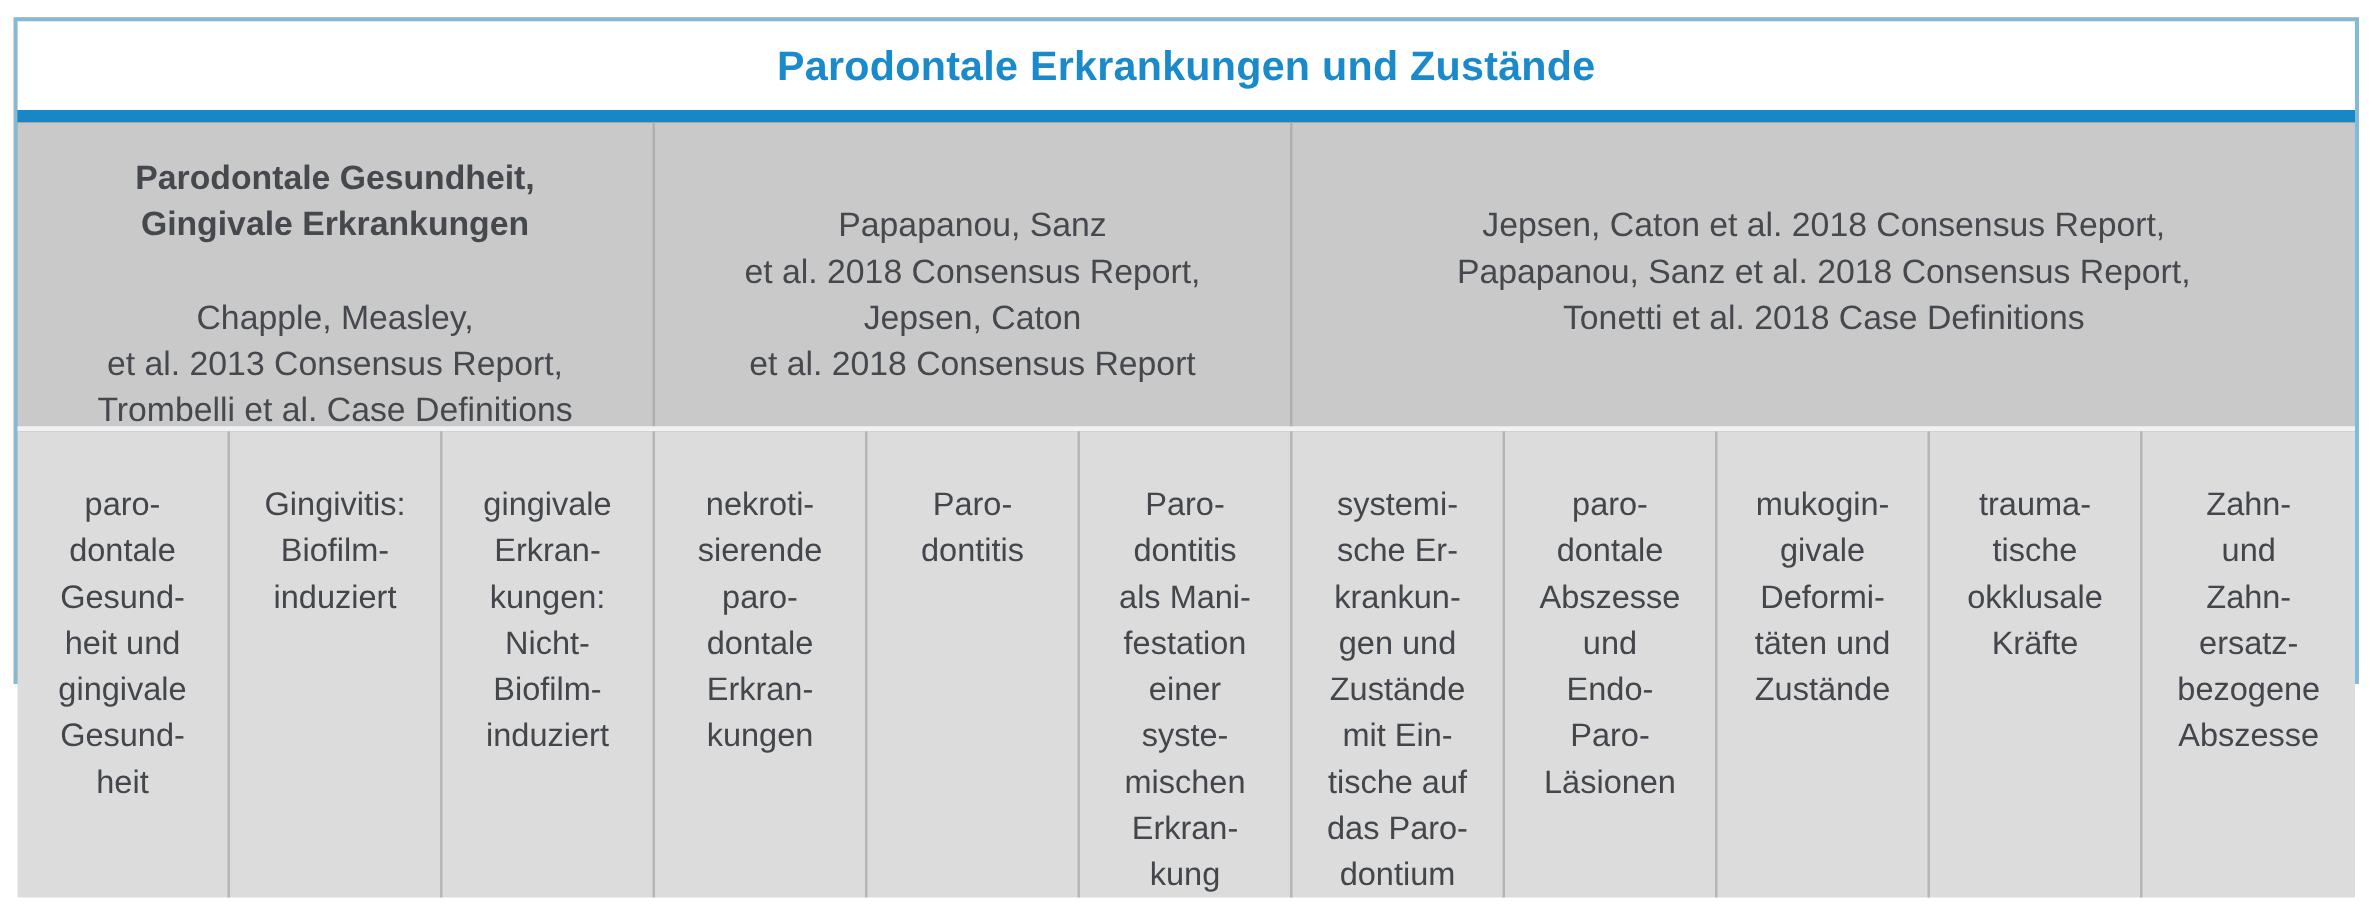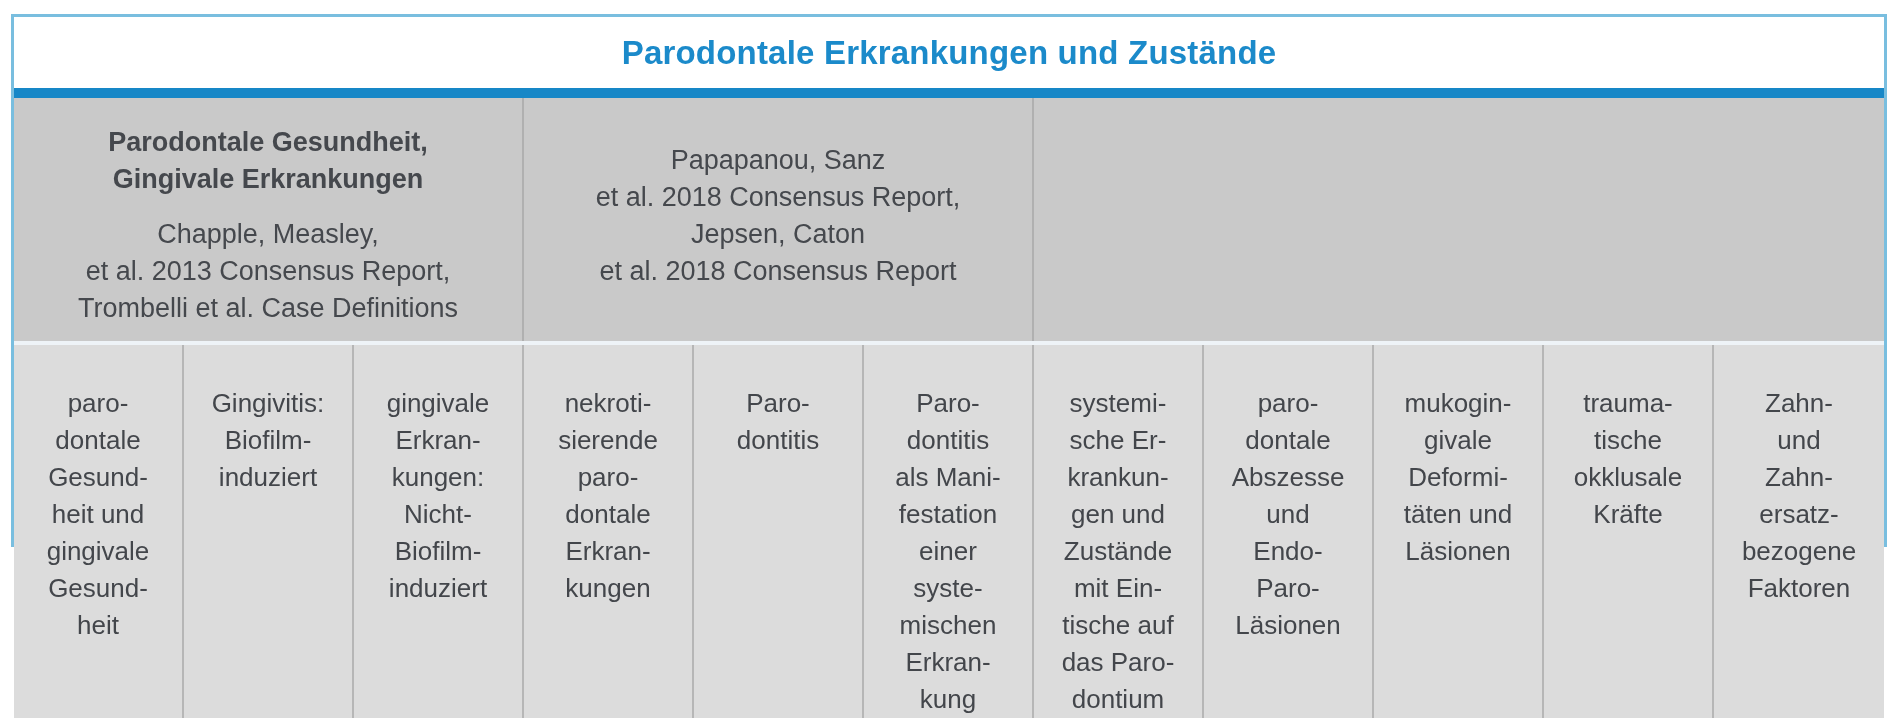--- a/index.html
+++ b/index.html
@@ -75,21 +75,21 @@
     font-size: 27px;
     line-height: 37px;
     font-weight: 700;
   }
   .group-refs {
     white-space: pre-line;
     color: #45484d;
     font-size: 27px;
     line-height: 37px;
     font-weight: 400;
-    margin-top: 18px;
+    margin-top: 38px;
   }
   
   .body-row {
     flex: 1 1 auto;
     background: #dcdcdc;
     display: grid;
     grid-template-columns: repeat(11, 1fr);
   }
   .category-cell {
     box-sizing: border-box;
@@ -126,20 +126,23 @@
 et al. 2013 Consensus Report,
 Trombelli et al. Case Definitions</div>
       </div>
       <div class="group-cell span3 sep">
         <div class="group-refs">Papapanou, Sanz
 et al. 2018 Consensus Report,
 Jepsen, Caton
 et al. 2018 Consensus Report</div>
       </div>
       <div class="group-cell span5">
+        <div class="group-refs">Jepsen, Caton et al. 2018 Consensus Report,
+Papapanou, Sanz et al. 2018 Consensus Report,
+Tonetti et al. 2018 Case Definitions</div>
       </div>
     </div>
 
     <div class="body-row">
       <div class="category-cell sep">
         <div class="category-text">paro-
 dontale
 Gesund-
 heit und
 gingivale
@@ -200,32 +203,32 @@
 und
 Endo-
 Paro-
 Läsionen</div>
       </div>
       <div class="category-cell sep">
         <div class="category-text">mukogin-
 givale
 Deformi-
 täten und
-Läsionen</div>
+Zustände</div>
       </div>
       <div class="category-cell sep">
         <div class="category-text">trauma-
 tische
 okklusale
 Kräfte</div>
       </div>
       <div class="category-cell">
         <div class="category-text">Zahn-
 und
 Zahn-
 ersatz-
 bezogene
-Faktoren</div>
+Abszesse</div>
       </div>
     </div>
 
   </div>
 </div>
 
 </body></html>

